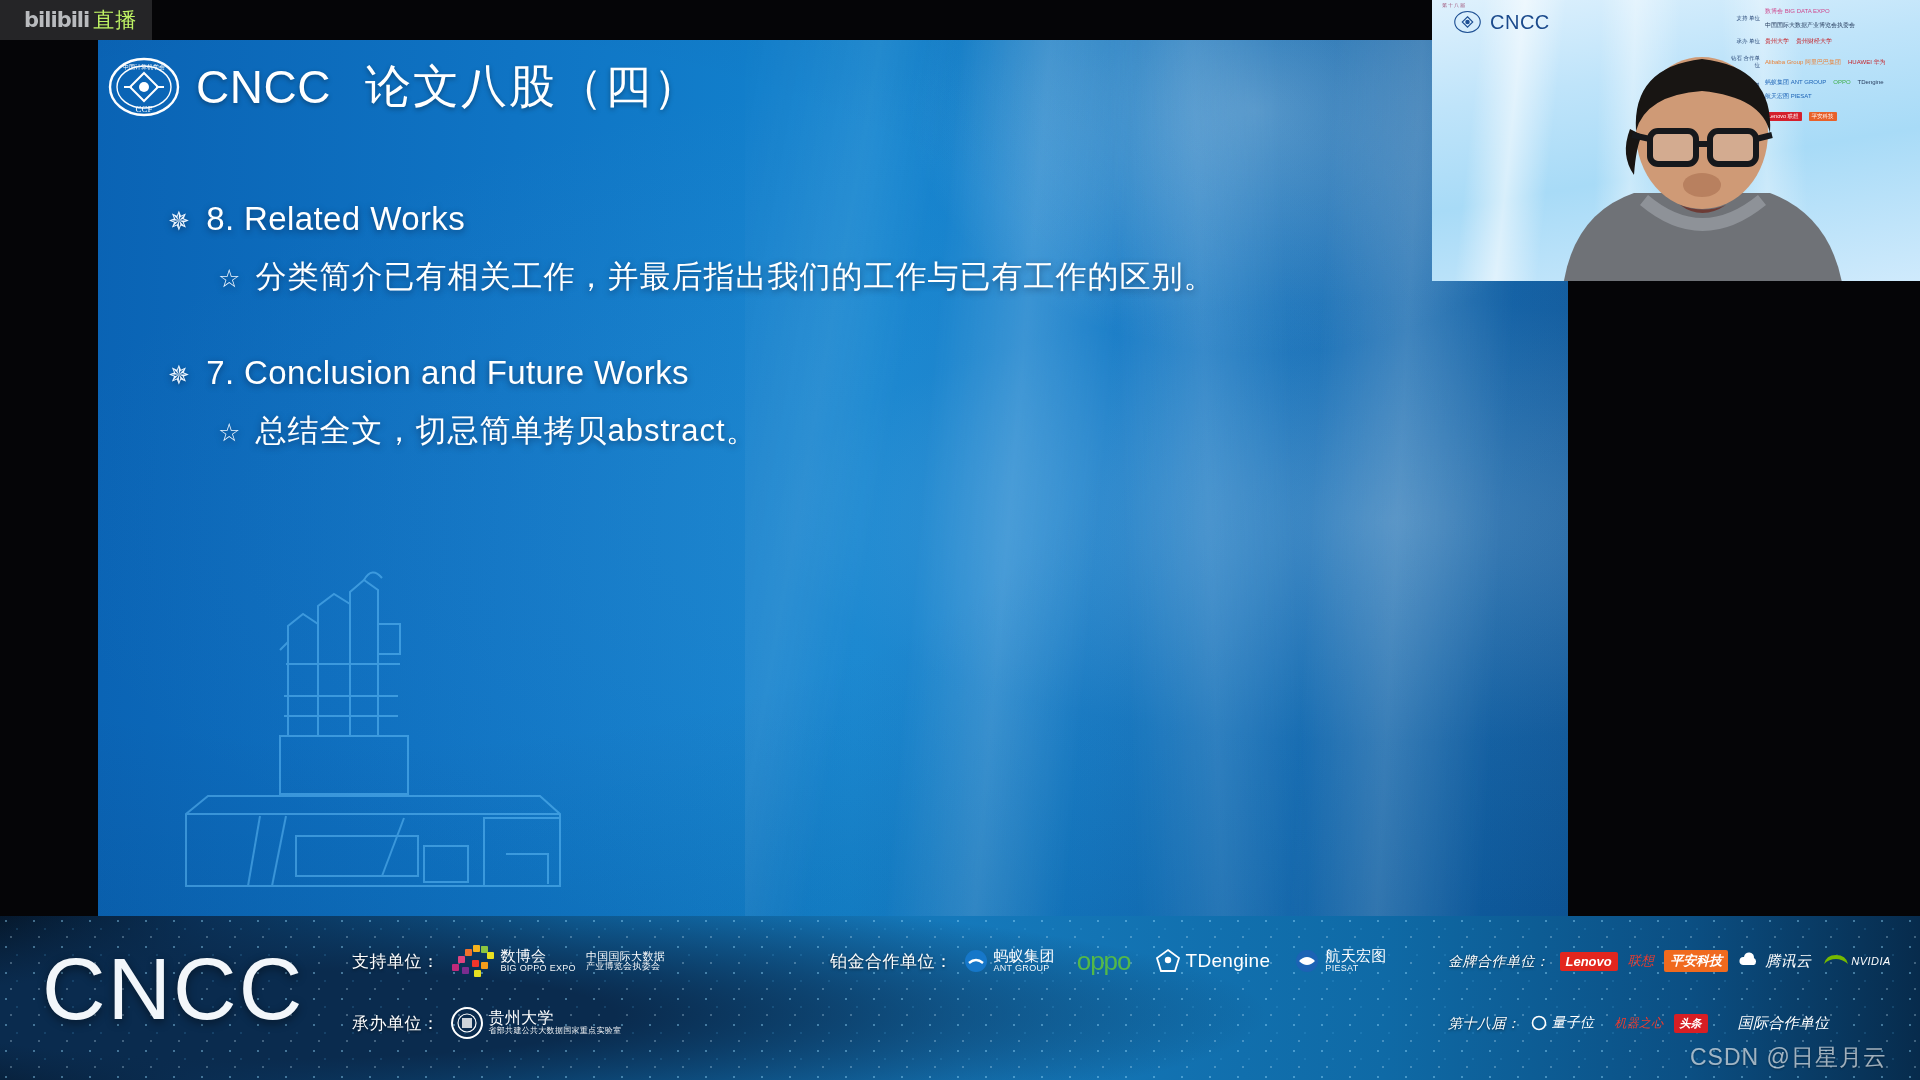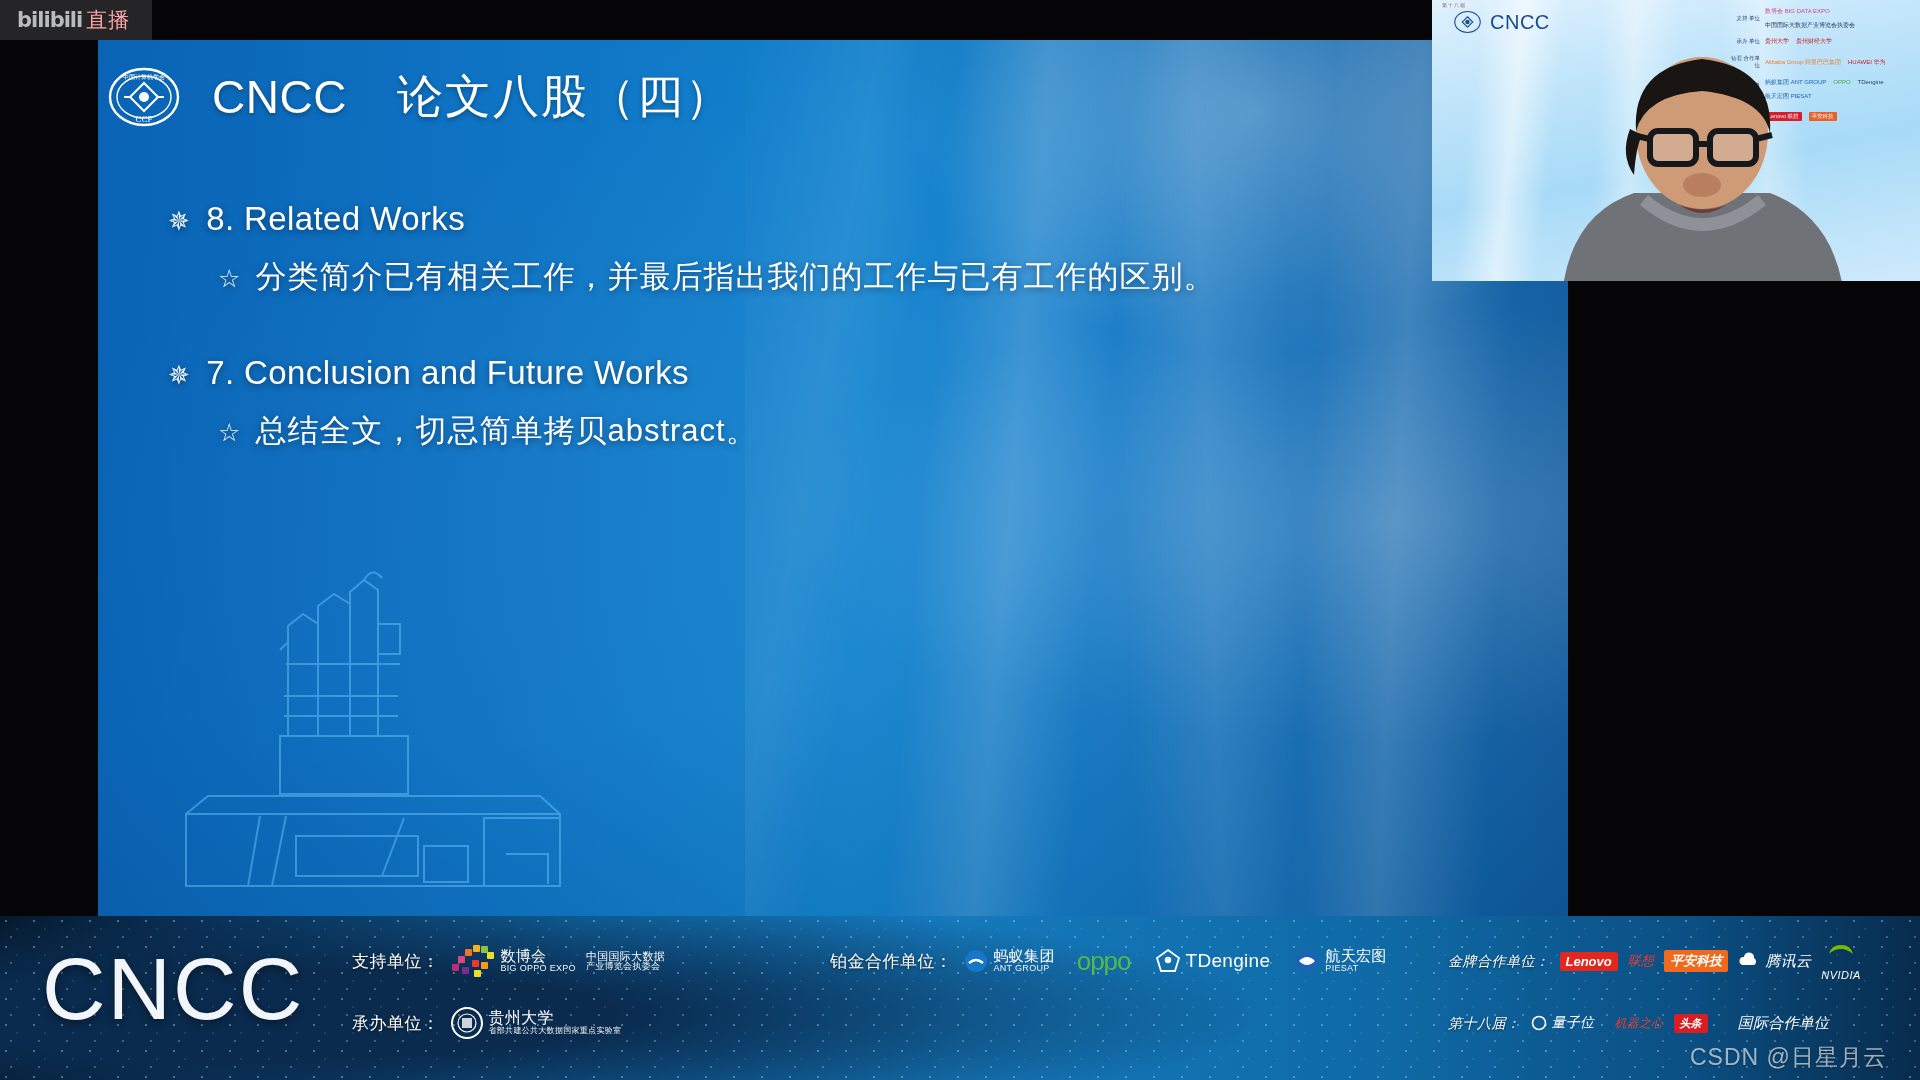--- a/index.html
+++ b/index.html
@@ -5,28 +5,28 @@
   * { margin:0; padding:0; box-sizing:border-box; }
   html,body { width:1920px; height:1080px; overflow:hidden; background:#000; }
   body { font-family:"Liberation Sans","DejaVu Sans",sans-serif; }
 
   #stage { position:relative; width:1920px; height:1080px; background:#050507; }
 
   
   #bili-watermark{
     position:absolute; left:0; top:0; width:152px; height:40px;
     background:rgba(40,40,42,.92);
-    display:flex; align-items:center; gap:4px; padding-left:17px;
+    display:flex; align-items:center; gap:4px; padding-left:24px;
     z-index:40;
   }
   #bili-watermark .bili-mark{
     font-size:21px; font-weight:bold; color:#b9bbbe; letter-spacing:-1px;
     font-family:"DejaVu Sans",sans-serif;
   }
-  #bili-watermark .bili-zhibo{ font-size:21px; color:#fca5a5; letter-spacing:1px; }
+  #bili-watermark .bili-zhibo{ font-size:21px; color:#bef264; letter-spacing:1px; }
 
   
   #slide{
     position:absolute; left:98px; top:40px; width:1470px; height:876px;
     background:
       radial-gradient(150% 90% at 88% 55%, rgba(190,222,245,.30) 0%, rgba(120,180,225,.10) 28%, rgba(0,0,0,0) 62%),
       linear-gradient(92deg,#0a63b4 0%,#0f74c4 28%,#1384cf 52%,#1179c6 68%,#0f6ab6 86%,#0c5ca4 100%);
     overflow:hidden;
   }
   
@@ -41,21 +41,21 @@
     pointer-events:none;
   }
   #slide-vignette{
     position:absolute; inset:0;
     background:radial-gradient(120% 100% at 20% 40%, rgba(0,0,0,0) 40%, rgba(0,30,60,.22) 100%);
     pointer-events:none;
   }
 
   
   #slide-header{
-    position:absolute; left:10px; top:26px; display:flex; align-items:center; gap:32px;
+    position:absolute; left:10px; top:16px; display:flex; align-items:center; gap:16px;
     z-index:4;
   }
   .ccf-logo{ width:72px; height:62px; flex:0 0 auto; }
   .cncc-word{
     font-size:46px; font-weight:400; color:#ffffff; letter-spacing:.5px;
     font-family:"Liberation Sans",sans-serif;
     text-shadow:0 2px 5px rgba(0,0,0,.35);
   }
   .slide-title-cn{
     font-size:46px; color:#ffffff; letter-spacing:2px; margin-left:18px;
@@ -400,21 +400,21 @@
         <span class="bar-label sm">金牌合作单位：</span>
         <span class="badge lenovo">Lenovo</span>
         <span class="logo-text cn-red" style="font-size:13px">联想</span>
         <span class="badge orange">平安科技</span>
         <span class="logo-chip">
           <svg width="22" height="18" viewBox="0 0 22 18">
             <path d="M5 13 a4 4 0 0 1 1 -8 a5 5 0 0 1 10 1 a4 4 0 0 1 0 7 Z" fill="#ffffff"></path>
           </svg>
           <span class="logo-text" style="font-size:15px">腾讯云</span>
         </span>
-        <span class="logo-chip" style="flex-direction:column;gap:9px;">
+        <span class="logo-chip" style="flex-direction:row;gap:0;">
           <svg width="30" height="18" viewBox="0 0 30 18">
             <path d="M3 12 q2 -9 12 -9 q10 0 12 9 q-6 -5 -12 -5 q-7 0 -12 5 Z" fill="#76b900"></path>
           </svg>
           <span class="logo-text" style="font-size:11px;letter-spacing:.5px">NVIDIA</span>
         </span>
       </div>
       <div class="bar-line">
         <span class="bar-label sm">第十八届：</span>
         <span class="logo-chip">
           <svg width="16" height="16" viewBox="0 0 16 16">

